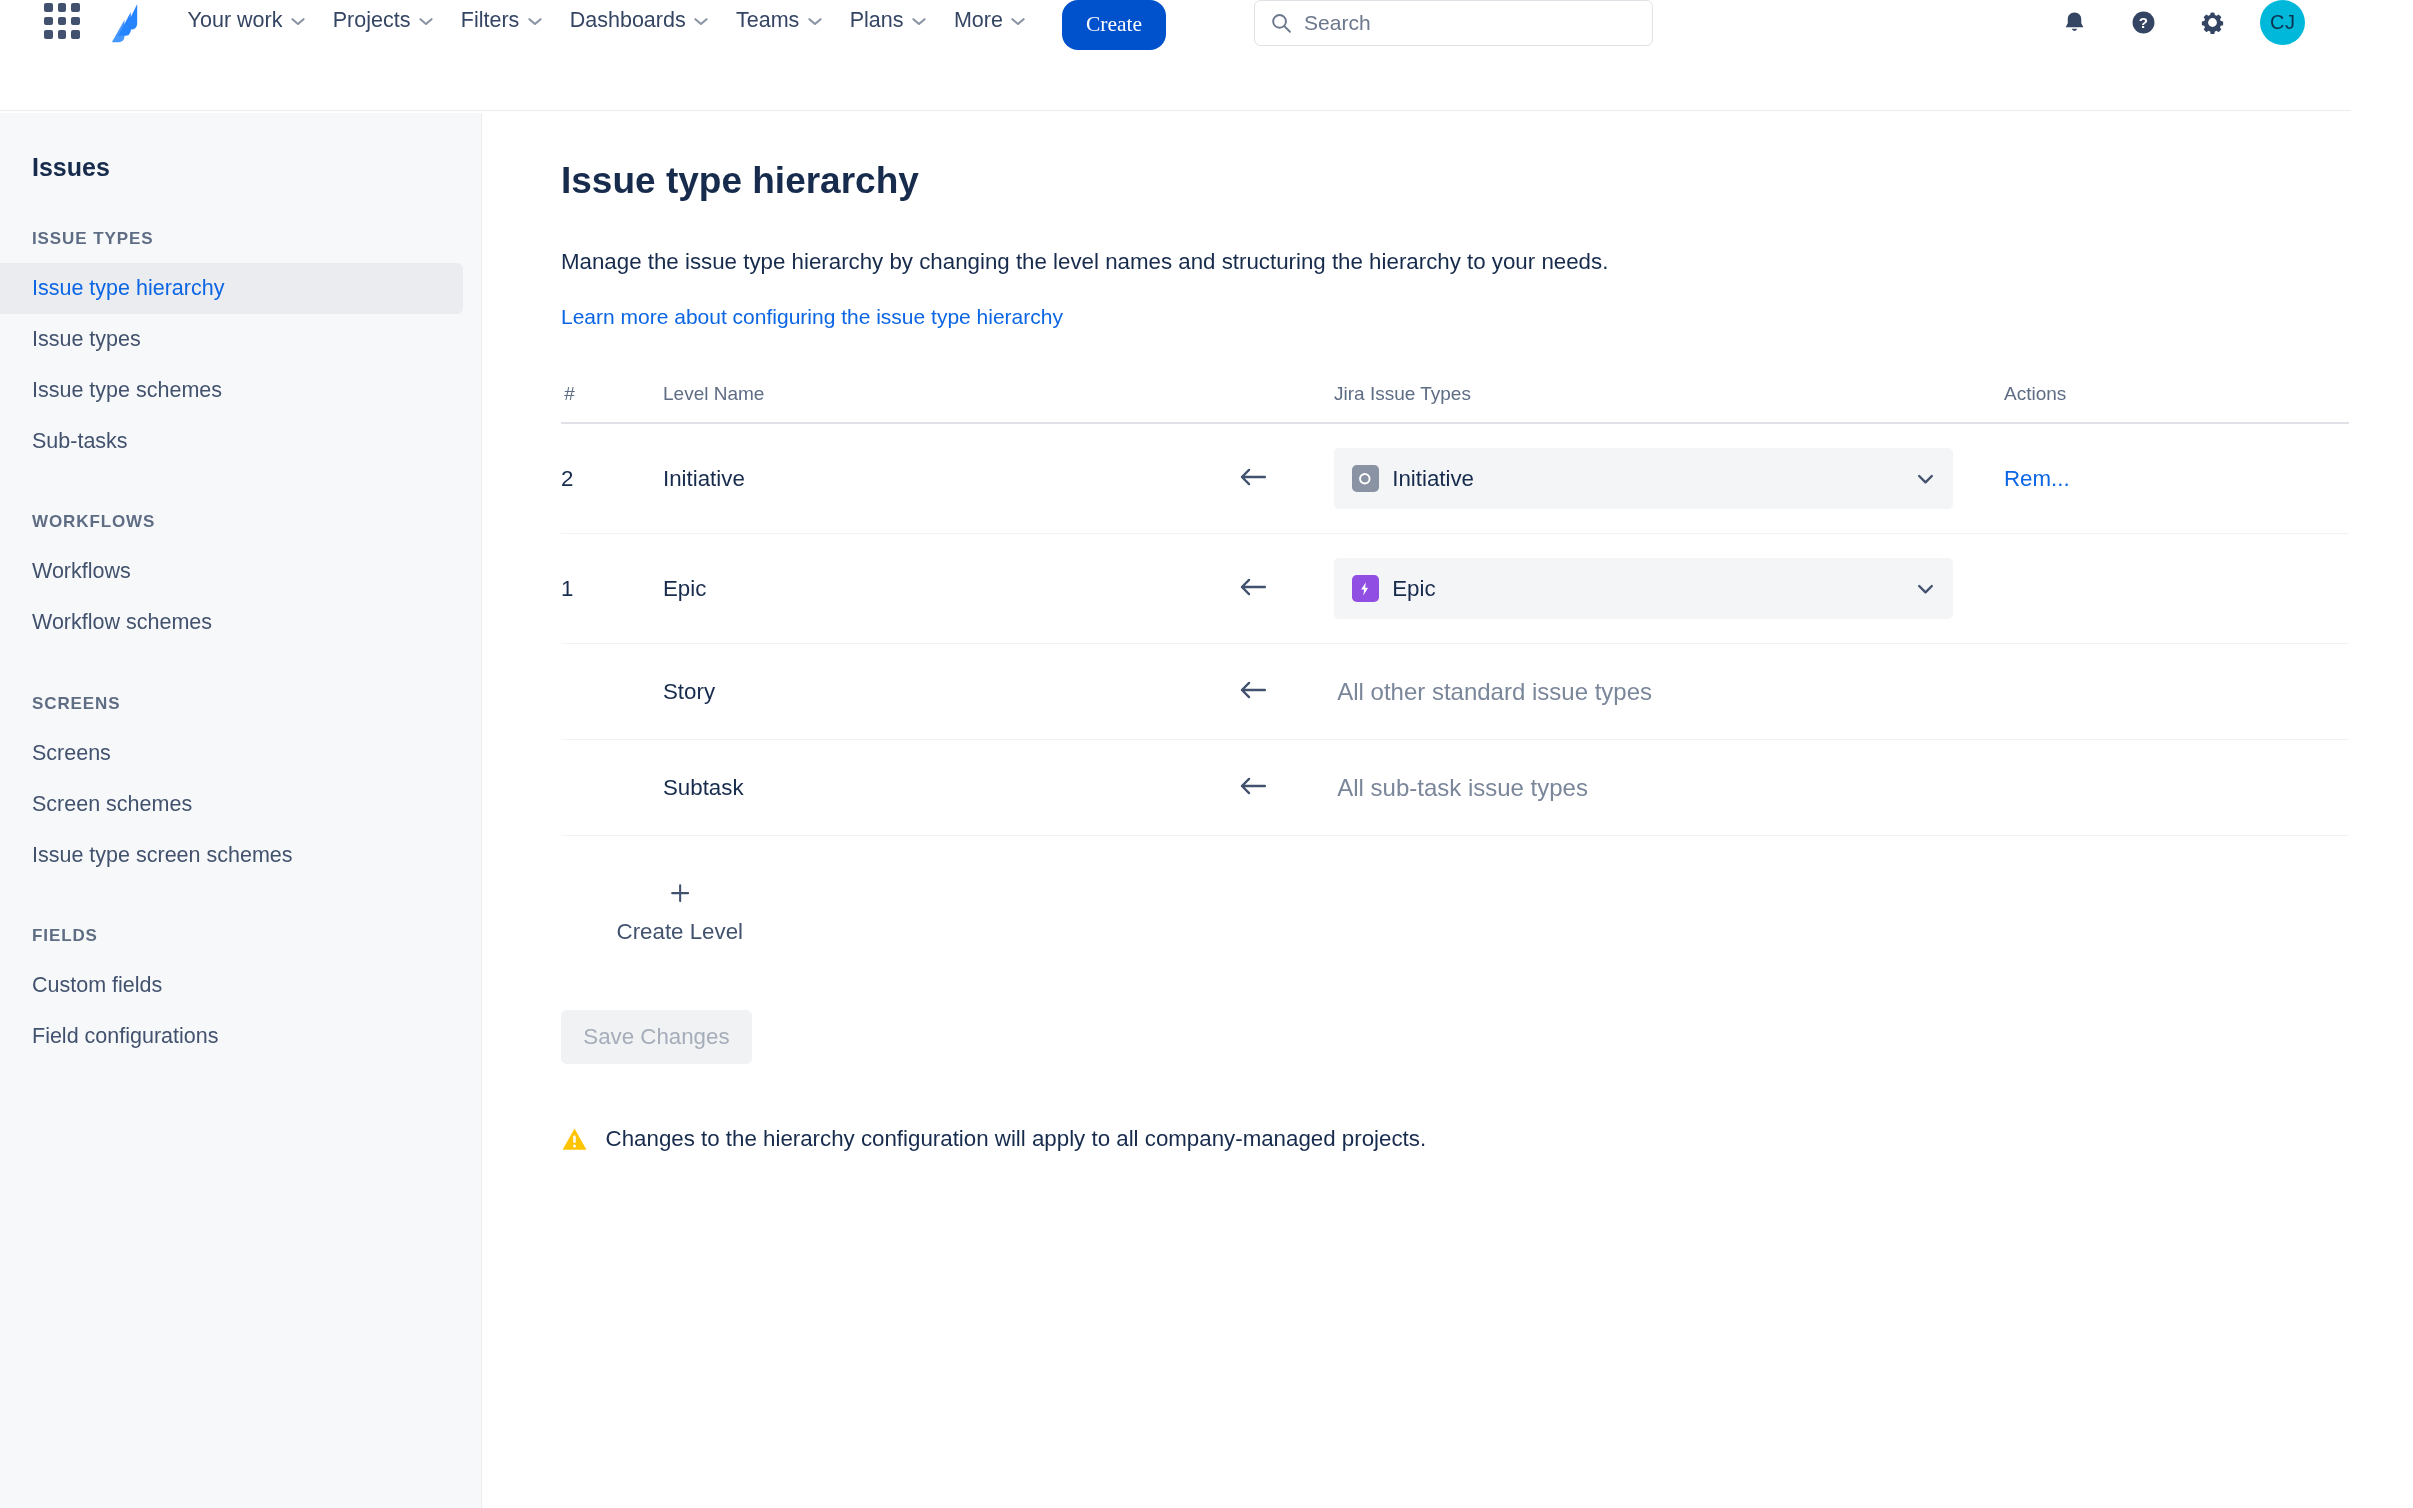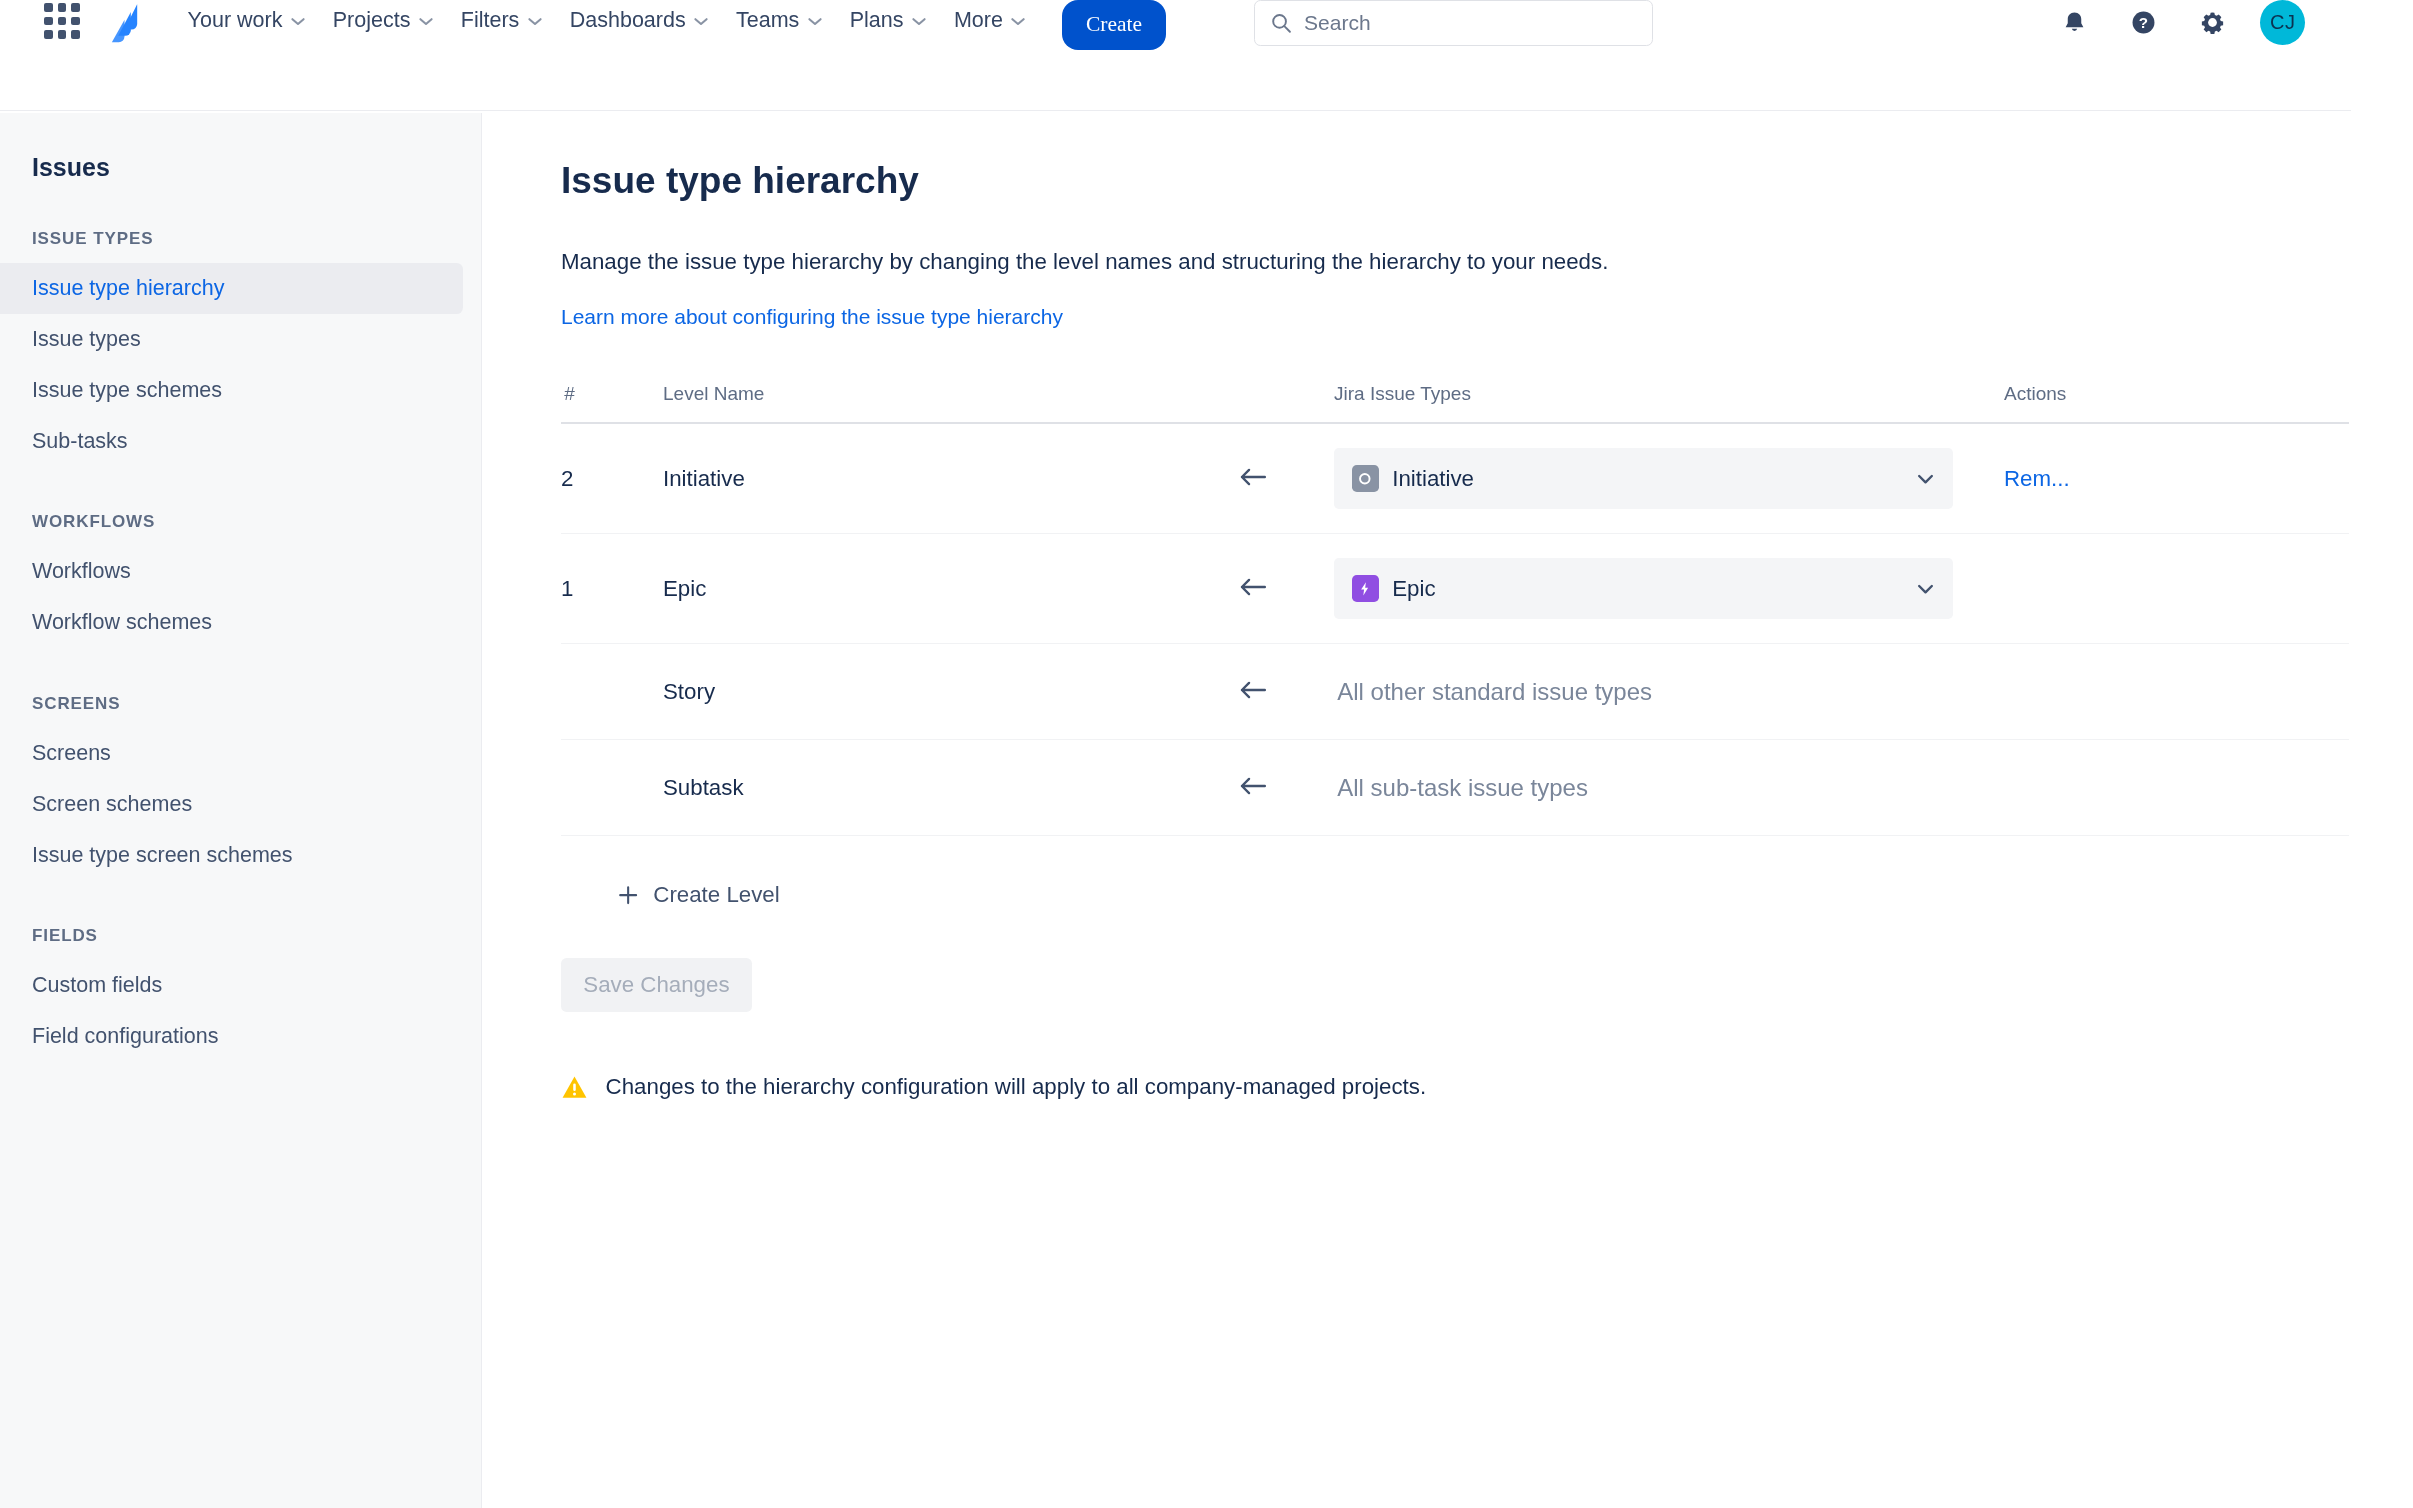--- a/index.html
+++ b/index.html
@@ -339,26 +339,27 @@
     background: transparent;
     border: none;
     font-family: inherit;
     font-size: 22.3px;
     color: #42526e;
     cursor: pointer;
     margin-top: 38px;
     margin-left: 46px;
     padding: 8px 9.6px;
     border-radius: 4.8px;
+    flex-direction: column;
   }
   .plus-icon { width: 22.3px; height: 22.3px; display: inline-block; }
 
   .save-btn {
     display: block;
-    margin-top: 42px;
+    margin-top: 57px;
     background: #f1f2f4;
     color: #a5adba;
     border: none;
     border-radius: 5.6px;
     font-family: inherit;
     font-size: 22.3px;
     padding: 16px 22.3px;
     cursor: not-allowed;
     line-height: 1;
   }

